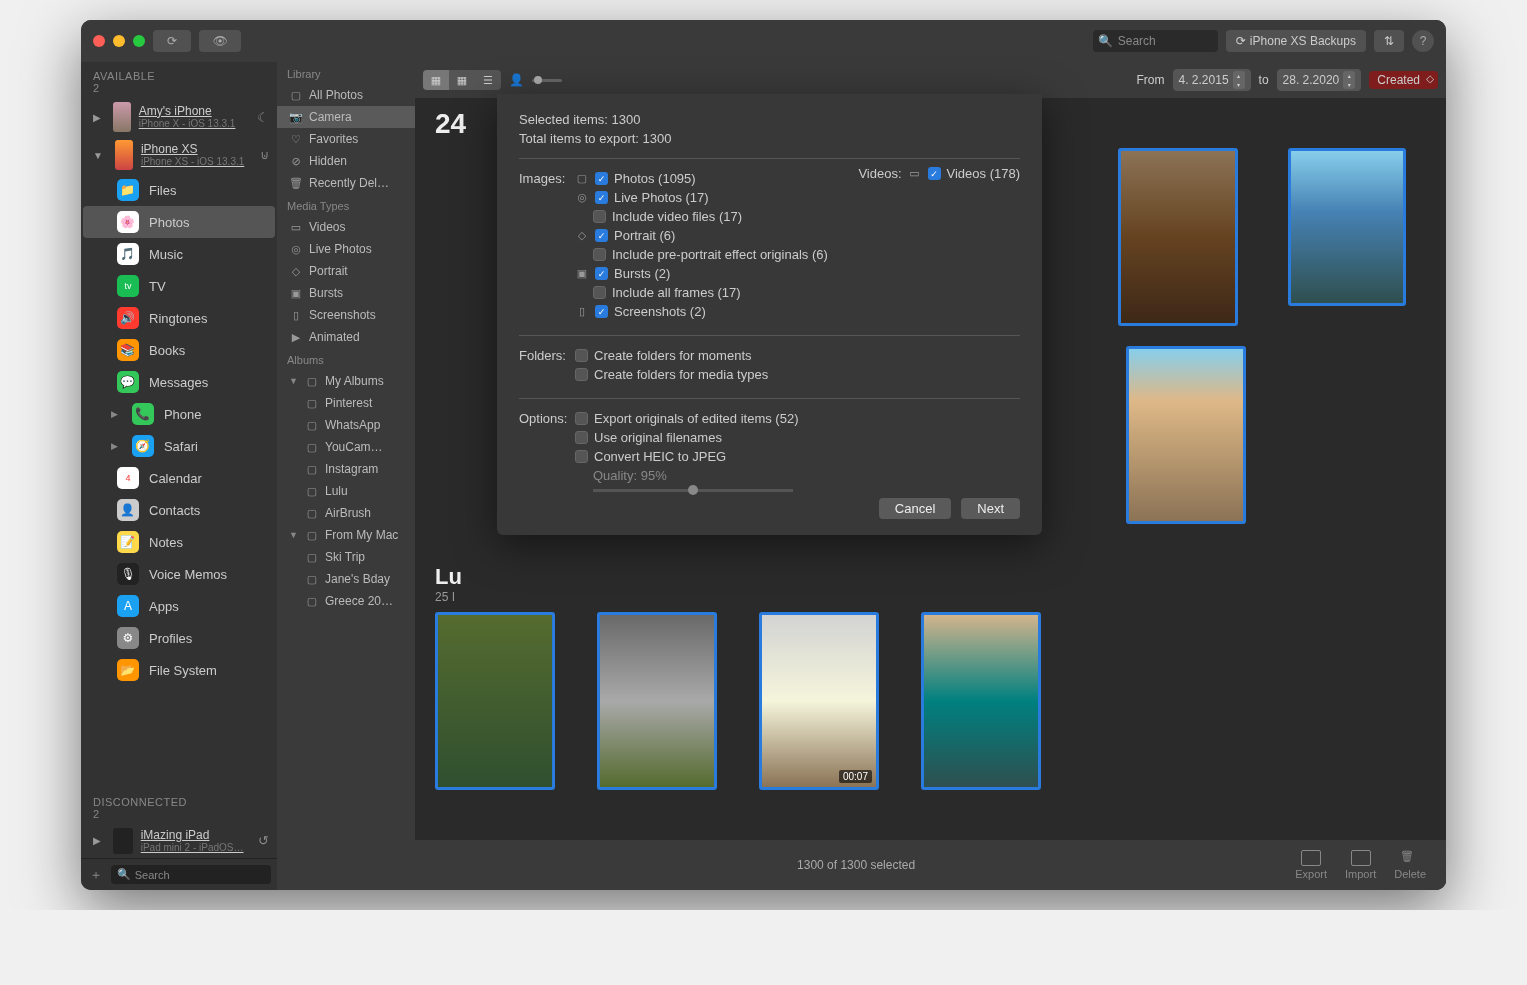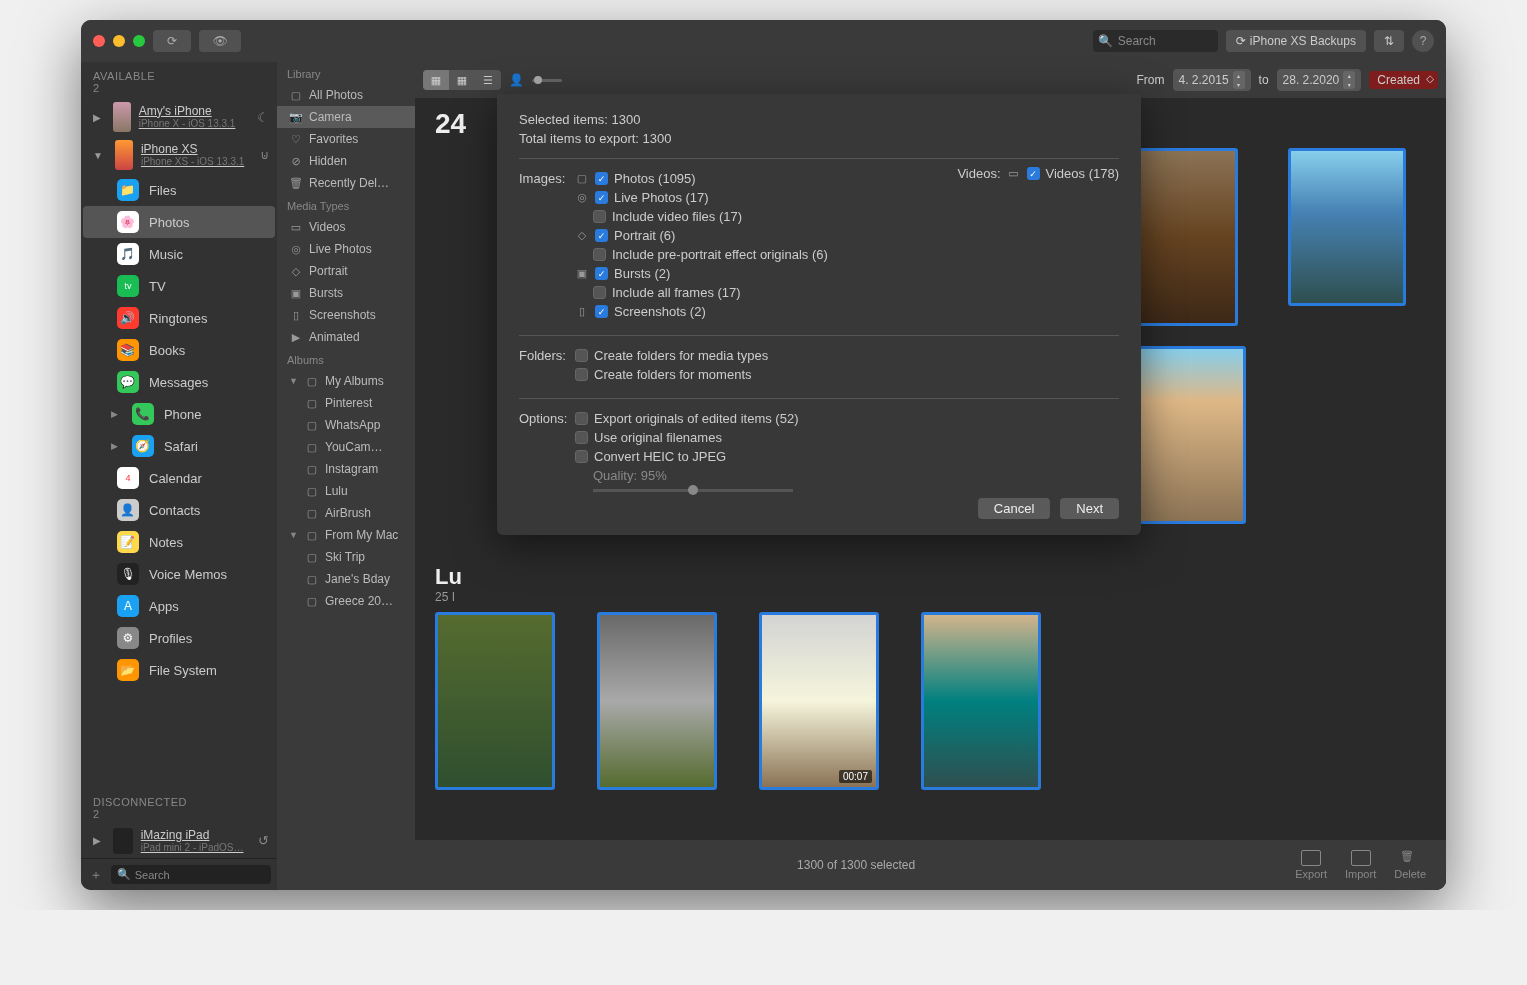--- a/index.html
+++ b/index.html
@@ -66,21 +66,21 @@
   .section-title { font-size: 22px; font-weight: 600; color: #eee; }
   .section-sub { font-size: 12px; color: #999; margin-bottom: 8px; }
   .time-badge { position:absolute; bottom:4px; right:4px; background:rgba(0,0,0,0.6); color:#fff; font-size:10px; padding:1px 4px; border-radius:2px;}
   
   .footer-bar { height: 50px; background: #3a3a3a; display: flex; align-items: center; padding: 0 20px; font-size: 11px; color: #888; gap: 18px;}
   .footer-spacer { flex:1; text-align:center; font-size:12px; color:#aaa;}
   .footer-btn { display:flex; flex-direction:column; align-items:center; gap:2px; color:#888;}
   .footer-icon { width:20px; height:16px; border:1.5px solid #888; border-radius:2px; position:relative;}
   
   
-  .dialog { position: absolute; left: 416px; top: 74px; width: 644px; background: #383838; border-radius: 0 0 6px 6px; padding: 18px 22px 16px; font-size: 13px; color: #ccc; box-shadow: 0 10px 40px rgba(0,0,0,0.5); z-index: 10;}
+  .dialog { position: absolute; left: 416px; top: 74px; width: 545px; background: #383838; border-radius: 0 0 6px 6px; padding: 18px 22px 16px; font-size: 13px; color: #ccc; box-shadow: 0 10px 40px rgba(0,0,0,0.5); z-index: 10;}
   .dlg-line { margin-bottom: 4px; }
   .dlg-sep { height: 1px; background: #555; margin: 12px 0; }
   .dlg-section { display: flex; margin-bottom: 6px; }
   .dlg-label { width: 56px; text-align: right; padding-right: 10px; flex-shrink: 0; }
   .dlg-body { flex: 1; }
   .dlg-row { display: flex; align-items: center; gap: 6px; margin-bottom: 4px; }
   .dlg-row.sub { padding-left: 18px; }
   .dlg-icon-sm { width: 14px; color: #999; font-size: 11px; text-align:center;}
   .cb { width: 13px; height: 13px; border-radius: 3px; flex-shrink: 0; display:flex; align-items:center; justify-content:center; font-size:9px; color:#fff;}
   .cb.checked { background: #2a7bde; }
@@ -459,25 +459,25 @@
             <span>Screenshots (2)</span>
           </div>
       </div>
     </div>
     <div class="dlg-sep"></div>
     <div class="dlg-section">
       <div class="dlg-label">Folders:</div>
       <div class="dlg-body">
         <div class="dlg-row">
             <span class="cb unchecked"></span>
+            <span>Create folders for moments</span>
+          </div>
+        <div class="dlg-row">
+            <span class="cb unchecked"></span>
             <span>Create folders for media types</span>
-          </div>
-        <div class="dlg-row">
-            <span class="cb unchecked"></span>
-            <span>Create folders for moments</span>
           </div>
       </div>
     </div>
     <div class="dlg-sep"></div>
     <div class="dlg-section">
       <div class="dlg-label">Options:</div>
       <div class="dlg-body">
         <div class="dlg-row">
             <span class="cb unchecked"></span>
             <span>Export originals of edited items (52)</span>

